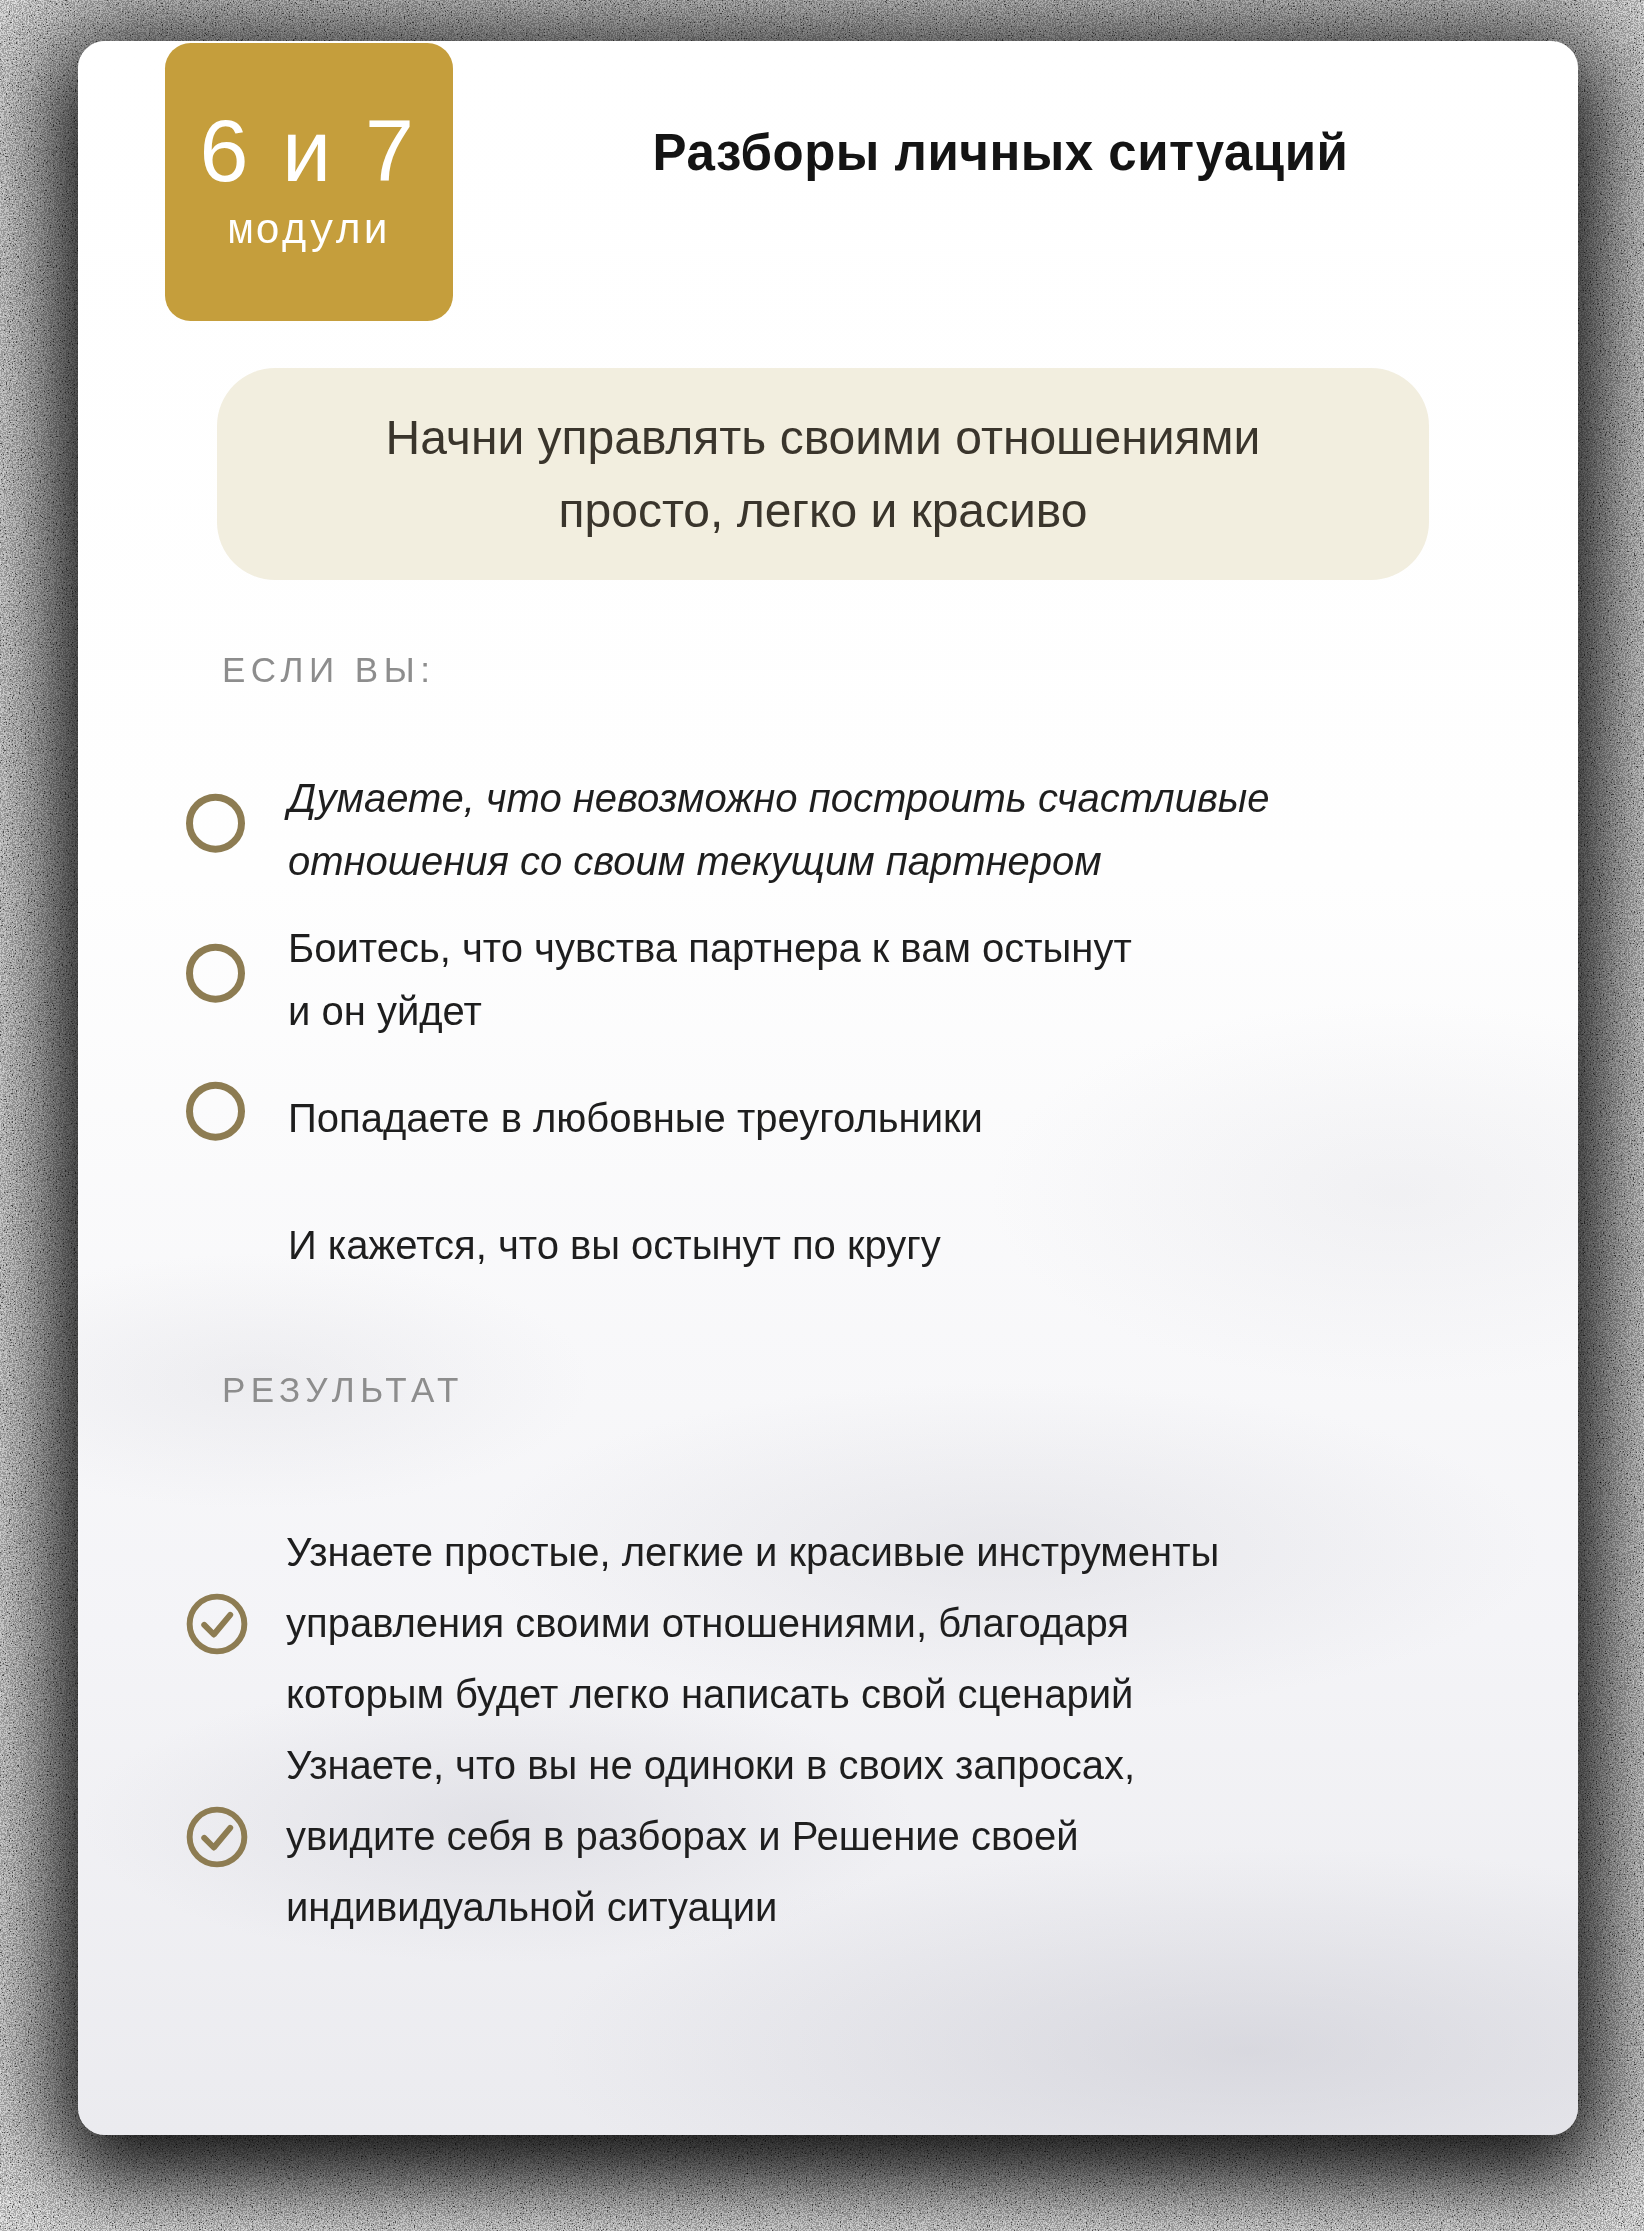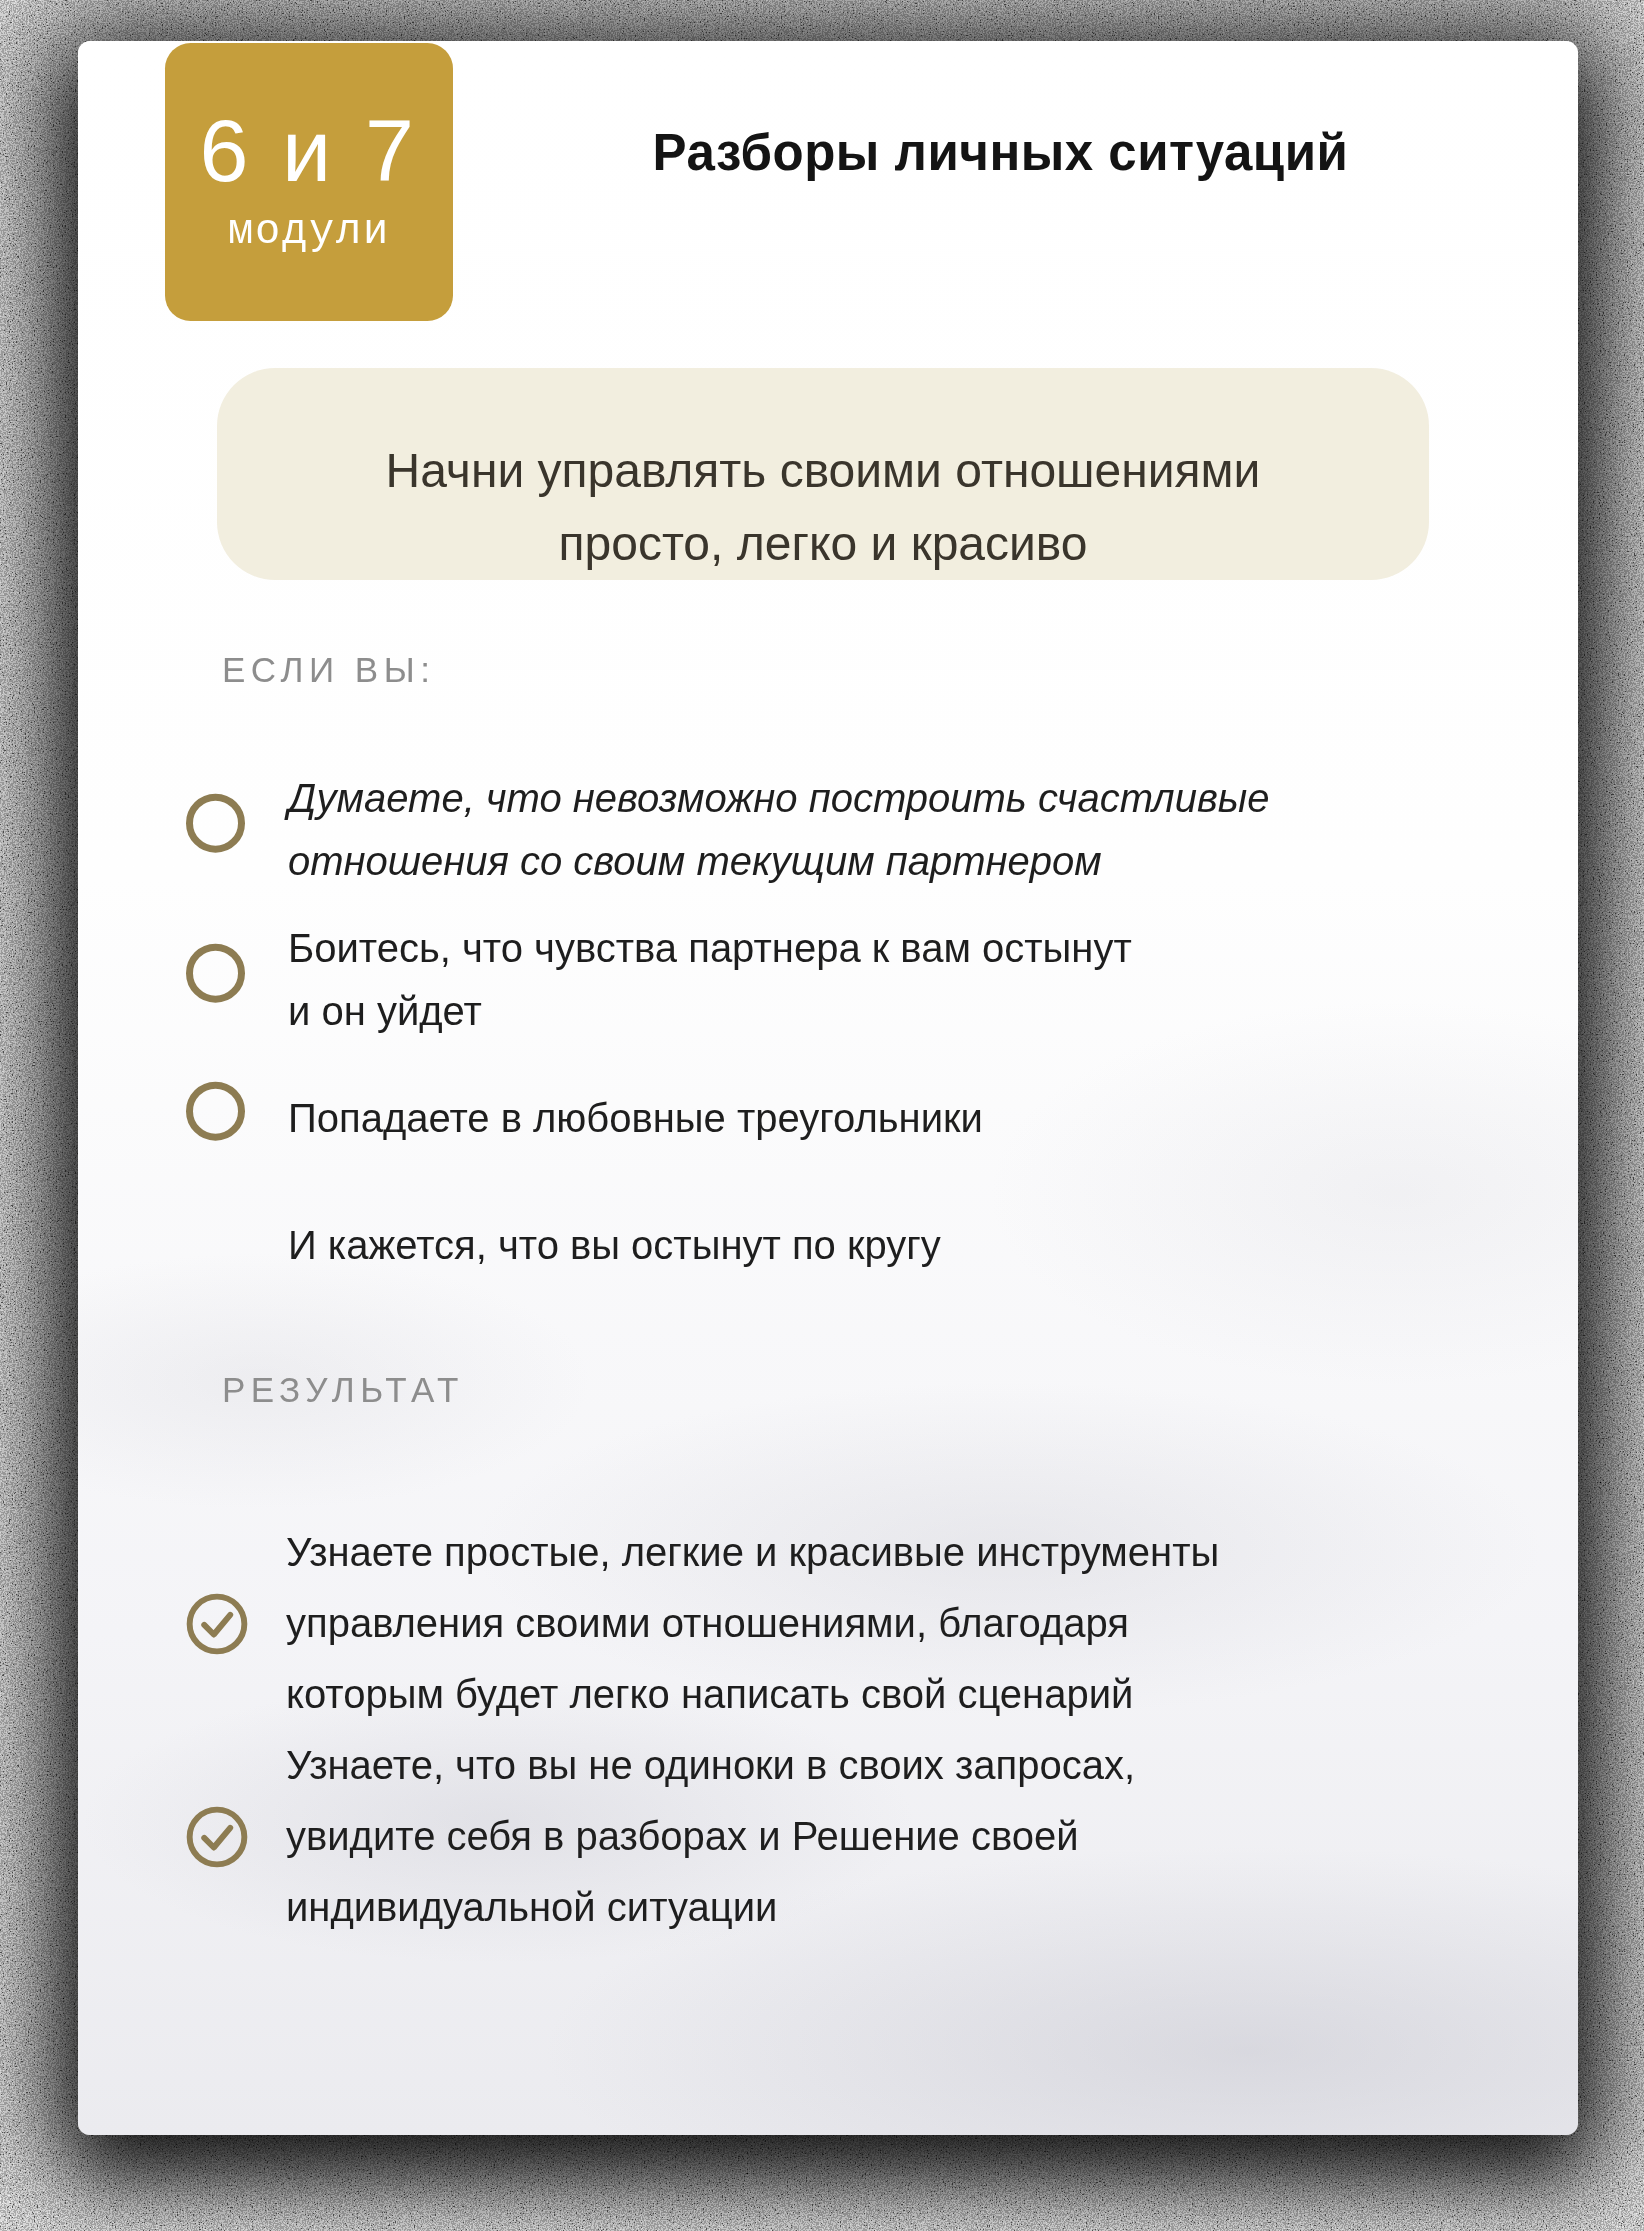--- a/index.html
+++ b/index.html
@@ -6,21 +6,21 @@
   body {
     width:1645px; height:2231px; overflow:hidden;
     background:#a9a9a9;
     font-family:"Liberation Sans", "DejaVu Sans", sans-serif;
   }
   .stage { position:relative; width:1645px; height:2231px; }
   .noise-svg { position:absolute; left:0; top:0; width:1645px; height:2231px; display:block; }
 
   .card {
     position:absolute; left:78px; top:41px; width:1500px; height:2094px;
-    border-radius:12px;
+    border-radius:27px;
     background-image:
       radial-gradient(822px 256px at 62% 72%, rgba(198,198,206,0.30), transparent 65%),
       radial-gradient(640px 219px at 28% 85%, rgba(192,192,202,0.32), transparent 65%),
       radial-gradient(1005px 292px at 78% 96%, rgba(184,184,195,0.38), transparent 70%),
       radial-gradient(475px 183px at 12% 64%, rgba(205,205,212,0.25), transparent 70%),
       radial-gradient(585px 274px at 88% 55%, rgba(208,208,215,0.22), transparent 70%),
       linear-gradient(180deg, #ffffff 0%, #fefefe 40%, #f4f4f7 76%, #ebebef 100%);
     box-shadow:
       0 31px 73px 5.5px rgba(0,0,0,0.78),
       0 0 119px 31px rgba(0,0,0,0.55);
@@ -37,21 +37,21 @@
 
   .title {
     position:absolute; left:292px; top:84px; width:1261px; margin:0;
     text-align:center; font-size:51px; line-height:1.1; font-weight:700;
     color:#141414; letter-spacing:0.5px;
   }
 
   .pill {
     position:absolute; left:139px; top:327px; width:1212px; height:212px;
     border-radius:58px; background:#F2EEDF;
-    display:flex; align-items:flex-end; justify-content:center;
+    display:flex; align-items:center; justify-content:center;
   }
   .pill-text {
     margin:0; text-align:center; white-space:pre-line;
     font-size:48px; line-height:73px; color:#3A352C; font-weight:400;
   }
 
   .sec-heading {
     position:absolute; left:144px;
     font-size:35px; font-weight:400; letter-spacing:5.5px; color:#8d8d8d;
   }

